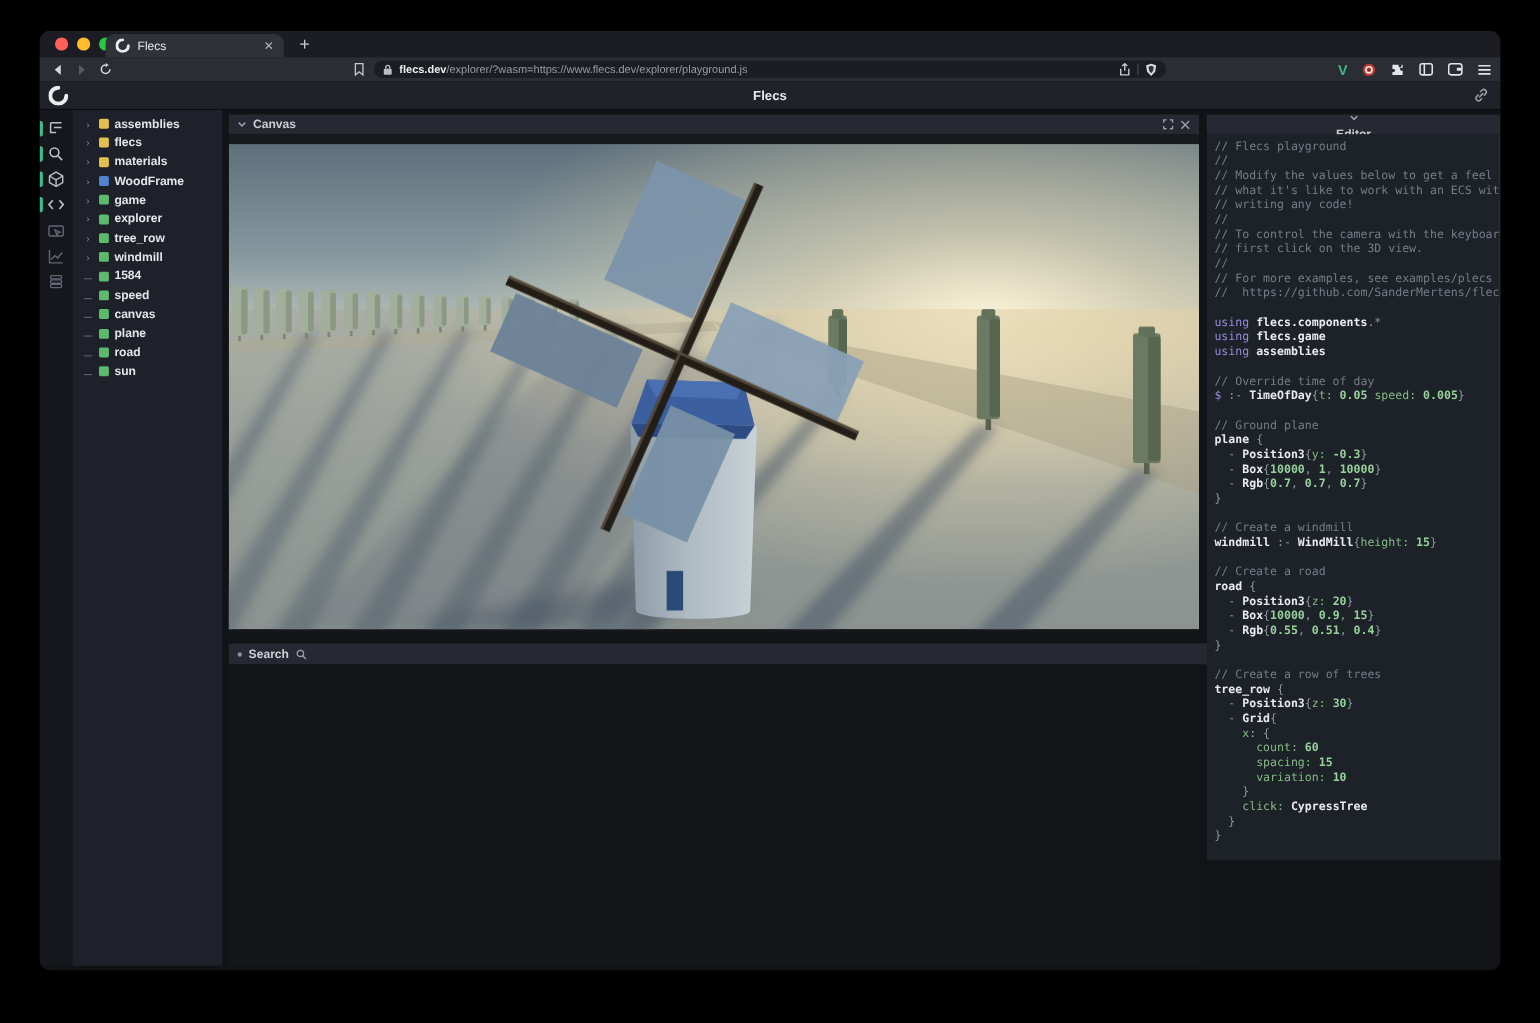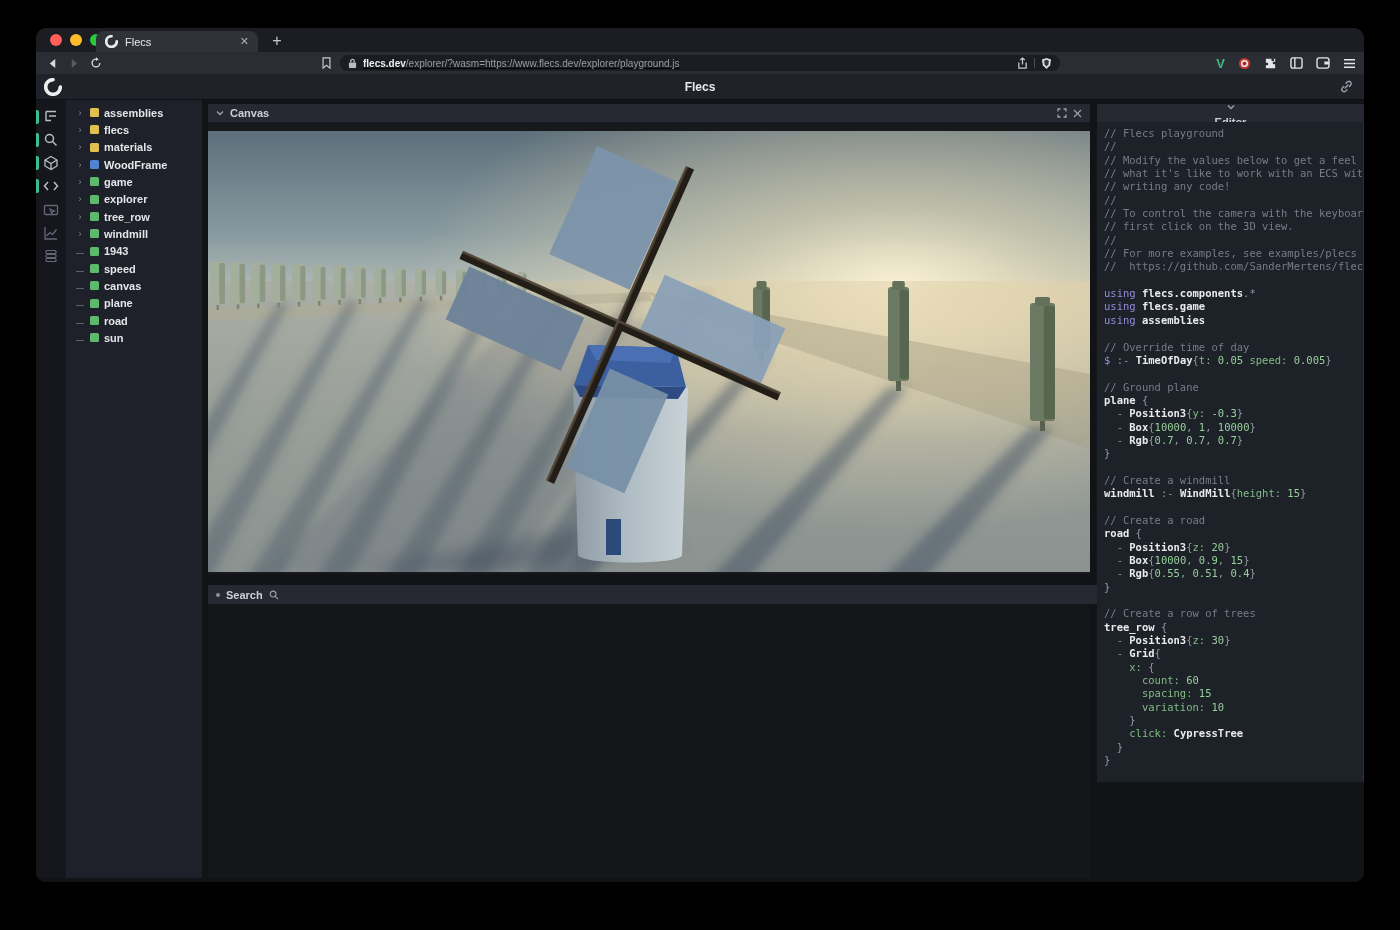--- a/index.html
+++ b/index.html
@@ -10,21 +10,21 @@
   .tabbar { position:absolute; left:0; top:0; right:0; height:24px; background:#1b1d22; }
   .lights { position:absolute; left:14px; top:6px; display:flex; gap:8px; }
   .light { width:12px; height:12px; border-radius:50%; }
   .light.r { background:#ff5f57; } .light.y { background:#febc2e; } .light.g { background:#28c840; }
   .tab { position:absolute; left:60px; top:3px; width:162px; height:21px; background:#2f3238; border-radius:8px 8px 0 0; display:flex; align-items:center; padding:0 9px; gap:7px; }
   .tab-title { color:#e6e8ea; font-size:11px; flex:1; }
   .tab-close { color:#aab0b6; font-size:11px; cursor:default; }
   .newtab { position:absolute; left:230px; top:2px; color:#c7cbd0; font-size:16px; width:22px; height:22px; text-align:center; line-height:22px; }
   .toolbar { position:absolute; left:0; top:24px; right:0; height:22px; background:#2a2d33; }
   .nav-ic { position:absolute; top:3px; width:16px; height:16px; display:flex; align-items:center; justify-content:center; }
-  .urlbar { position:absolute; left:304px; top:3px; width:720px; height:16px; background:#1b1d22; border-radius:8px; display:flex; align-items:center; padding:0 8px; gap:6px;text-decoration:underline; }
+  .urlbar { position:absolute; left:304px; top:3px; width:720px; height:16px; background:#1b1d22; border-radius:8px; display:flex; align-items:center; padding:0 8px; gap:6px; }
   .url-text { font-size:10px; white-space:nowrap; overflow:hidden; }
   .url-domain { color:#eceef0; font-weight:bold; }
   .url-path { color:#969da6; }
   .url-right { margin-left:auto; display:flex; align-items:center; gap:6px; }
   .sep { width:1px; height:10px; background:#4a4e55; }
   .ext-row { position:absolute; right:8px; top:2px; height:18px; display:flex; align-items:center; gap:13px; }
   .vue-v { color:#42b883; font-weight:bold; font-size:13px; }
 
   
   .pagehead { position:absolute; left:0; top:46px; right:0; height:26px; background:#1f2228; border-bottom:1px solid #0c0e11; }
@@ -61,21 +61,21 @@
   .scene { position:absolute; left:0; top:9px; width:882px; height:441px; }
 
   .search-head { left:172px; top:485px; width:1024px; height:19px; }
   .search-dot { width:4px; height:4px; border-radius:50%; background:#8a9199; }
   .search-body { position:absolute; left:172px; top:504px; width:882px; height:274px; background:#141619; }
 
   .editor-head { left:1061px; top:4px; width:267px;flex-direction:column; }
   .editor-body { position:absolute; left:1061px; top:22px; width:267px; height:660px; background:#1d2128; border-right:1px solid #2c3039; padding:5px 0 0 7px; overflow:hidden; }
   .cl { font-family:"DejaVu Sans Mono", monospace; font-size:10.5px; line-height:13.35px; white-space:pre; }
   .cm { color:#767d87; } .kw { color:#968bdb; } .id { color:#e8eaed; font-weight:bold; }
-  .ky { color:#83ba86; } .nm { color:#97d09b; font-weight:normal; } .pt { color:#9099a3; }
+  .ky { color:#83ba86; } .nm { color:#97d09b; font-weight:bold; } .pt { color:#9099a3; }
 
   svg { display:block; }
 </style>
 </head>
 <body>
 
 <div class="window">
 
   <div class="tabbar">
     <div class="lights">
@@ -305,21 +305,21 @@
           <span class="tlabel">tree_row</span>
         </div>
         <div class="titem">
           <span class="tw">›</span>
           <span class="sq green"></span>
           <span class="tlabel">windmill</span>
         </div>
         <div class="titem">
           <span class="tw"><span class="dash"></span></span>
           <span class="sq green"></span>
-          <span class="tlabel">1943</span>
+          <span class="tlabel">1584</span>
         </div>
         <div class="titem">
           <span class="tw"><span class="dash"></span></span>
           <span class="sq green"></span>
           <span class="tlabel">speed</span>
         </div>
         <div class="titem">
           <span class="tw"><span class="dash"></span></span>
           <span class="sq green"></span>
           <span class="tlabel">canvas</span>

